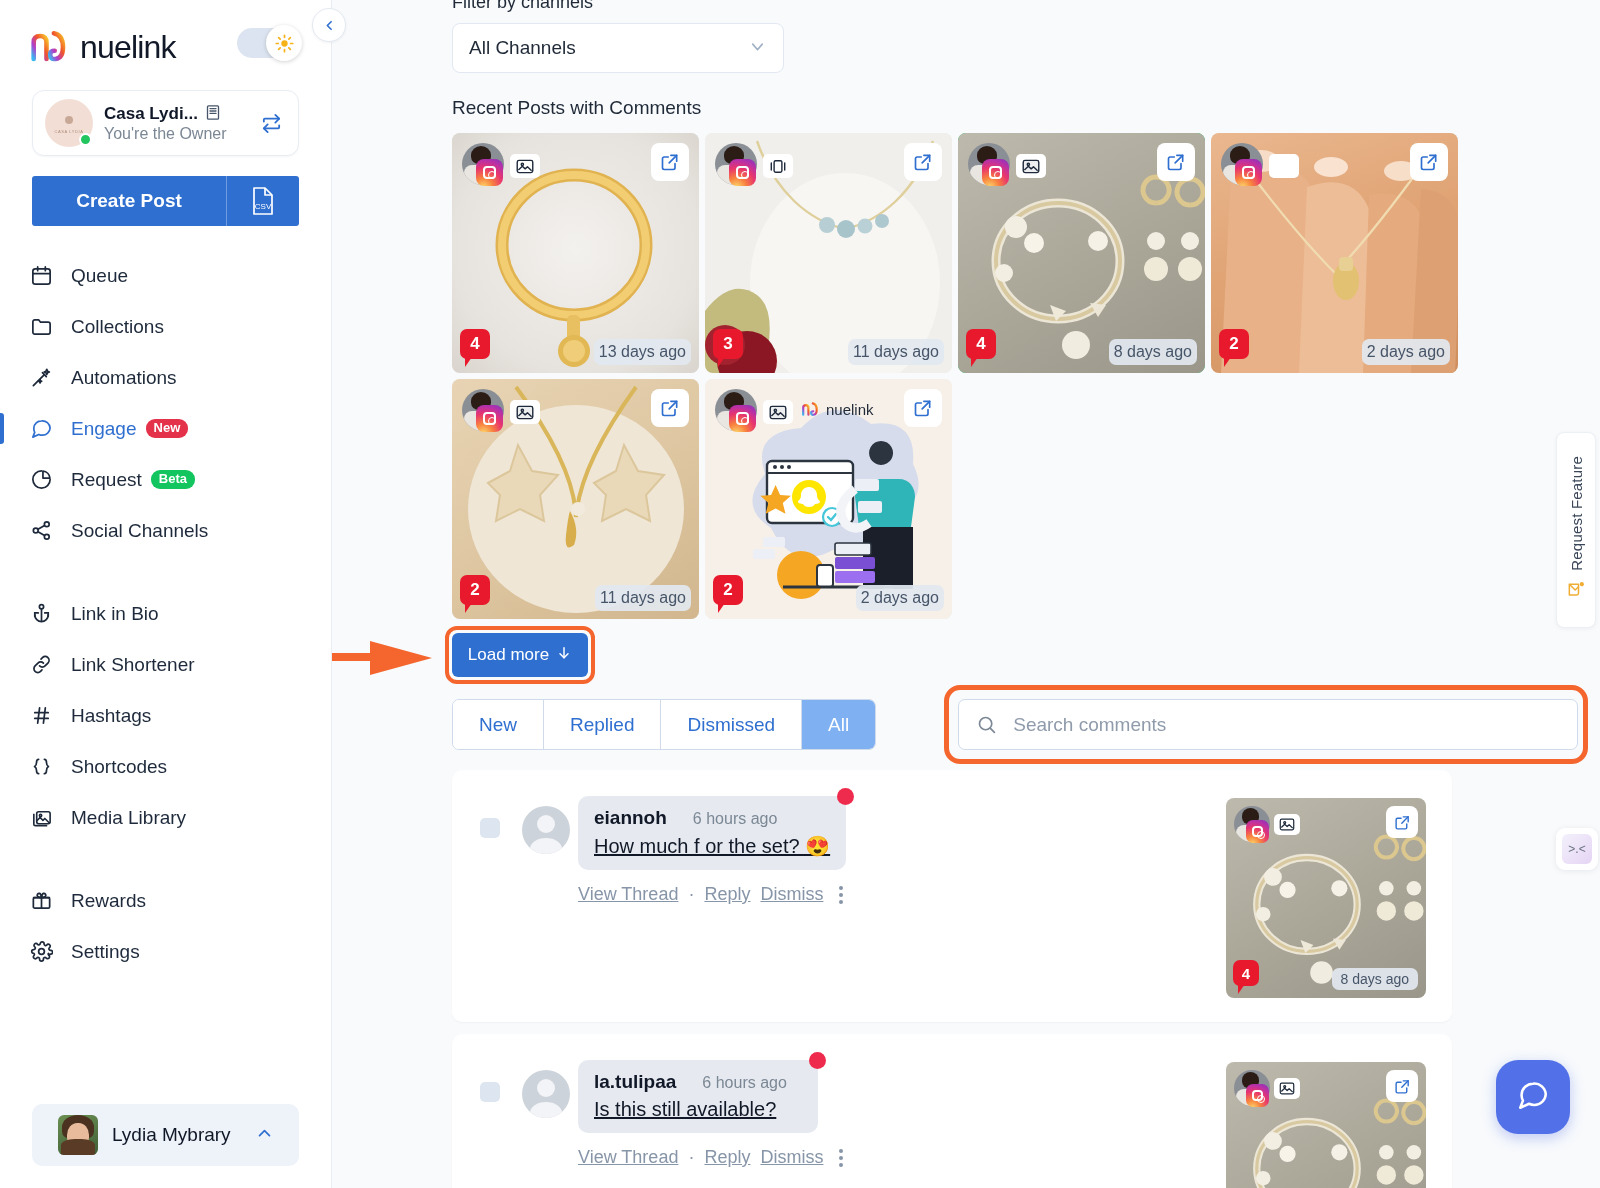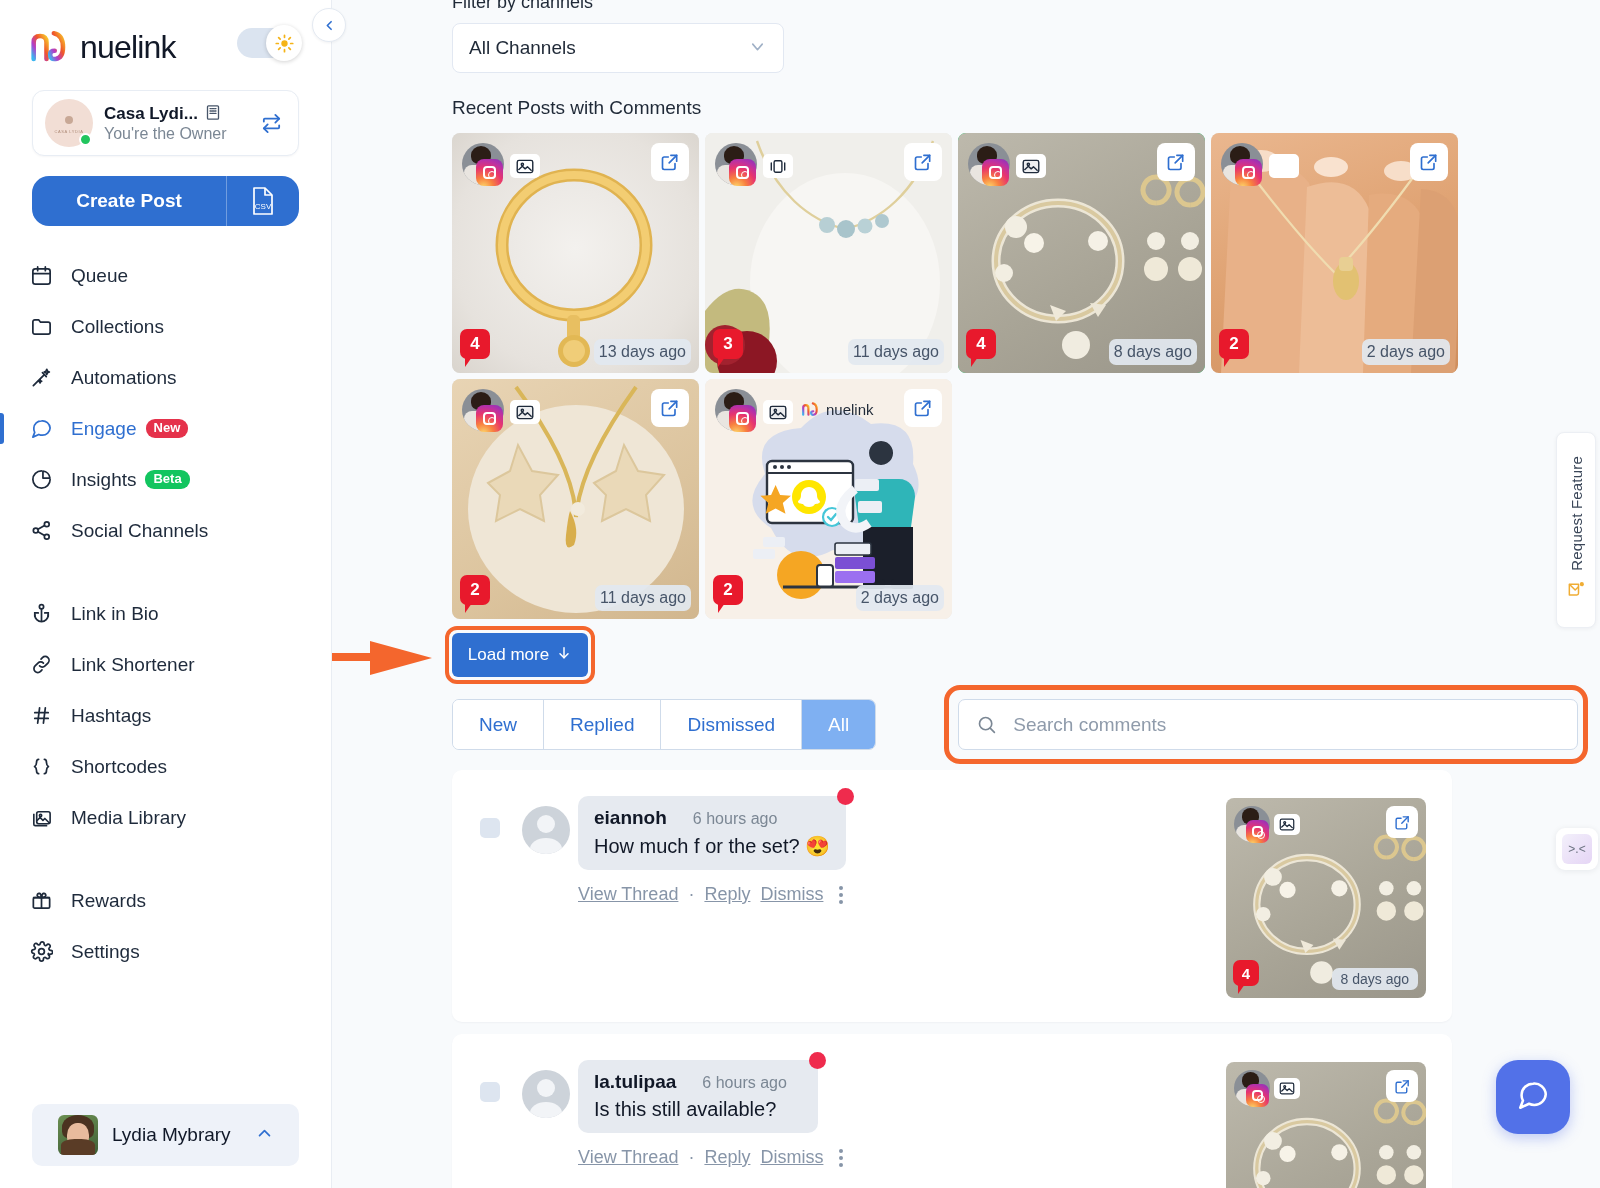--- a/index.html
+++ b/index.html
@@ -66,21 +66,21 @@
     background: #22c55e; border: 2px solid #fff;
   }
   .ws-info { margin-left: 11px; flex: 1; min-width: 0; }
   .ws-name-row { display: flex; align-items: center; gap: 7px; }
   .ws-name { font-size: 17px; font-weight: 700; color: #101828; }
   .ws-sub { font-size: 16px; color: #7b8794; margin-top: 1px; }
   .ws-switch { flex: 0 0 26px; display: flex; align-items: center; }
 
   .create-post {
     margin: 20px 32px 0 32px; height: 50px;
-    background: #2f6fd0; border-radius: 17px;
+    background: #2f6fd0; border-radius: 3px;
     display: flex; align-items: center; cursor: pointer;
     color: #fff;
   }
   .cp-label { flex: 1; text-align: center; font-size: 19px; font-weight: 700; }
   .cp-divider { width: 1px; height: 50px; background: rgba(255,255,255,.32); }
   .cp-csv { width: 72px; display: flex; align-items: center; justify-content: center; }
 
   .nav { margin-top: 24px; flex: 1; }
   .nav-item {
     display: flex; align-items: center; height: 51px;
@@ -254,21 +254,21 @@
   .c-ava .h { position:absolute; left:50%; top:9px; transform:translateX(-50%); width:18px;height:18px;border-radius:50%;background:#f2f4f7; }
   .c-ava .b { position:absolute; left:50%; bottom:-6px; transform:translateX(-50%); width:32px;height:22px;border-radius:50% 50% 0 0;background:#f2f4f7; }
   .c-body { margin-left: 8px; flex: 1; }
   .c-bubble {
     display: inline-block; background: #e6eaf0; border-radius: 10px;
     padding: 11px 16px 12px; position: relative; min-width: 240px;
   }
   .c-head { display: flex; align-items: baseline; gap: 26px; }
   .c-user { font-size: 19px; font-weight: 700; color: #111827; }
   .c-time { font-size: 16px; color: #7b8794; }
-  .c-text { font-size: 20px; color: #111827; margin-top: 5px; }
+  .c-text { font-size: 20px; color: #111827; margin-top: 5px; text-decoration: underline; }
   .c-unread {
     position: absolute; right: -8px; top: -8px;
     width: 17px; height: 17px; border-radius: 50%; background: #ef2b4d;
   }
   .c-actions { margin-top: 14px; display: flex; align-items: center; gap: 10px; }
   .c-link {
     font-size: 18px; color: #8795a8; text-decoration: underline; cursor: pointer;
   }
   .c-dot { color: #8795a8; font-size: 18px; }
   .c-kebab { margin-left: 6px; cursor: pointer; display:flex; flex-direction:column; gap:3px; }
@@ -443,21 +443,21 @@
         <span class="pill new">New</span>
       </div>
 
       <div class="nav-item">
         <span class="nav-ico">
           <svg width="23" height="23" viewBox="0 0 24 24" fill="none" stroke="#1e2a3b" stroke-width="1.8" stroke-linecap="round" stroke-linejoin="round">
             <path d="M12 3a9 9 0 1 0 9 9"></path>
               <path d="M13.5 3.2A8.2 8.2 0 0 1 20.8 10.5H13.5z"></path>
           </svg>
         </span>
-        <span class="nav-lbl">Insights</span>
+        <span class="nav-lbl">Request</span>
         <span class="pill beta">Beta</span>
       </div>
 
       <div class="nav-item">
         <span class="nav-ico">
           <svg width="23" height="23" viewBox="0 0 24 24" fill="none" stroke="#1e2a3b" stroke-width="1.8">
             <circle cx="17.5" cy="5.5" r="2.5"></circle>
               <circle cx="17.5" cy="18.5" r="2.5"></circle>
               <circle cx="6" cy="12" r="2.5"></circle>
             <path d="M8.3 10.8 15.2 6.8M8.3 13.2l6.9 4"></path>

